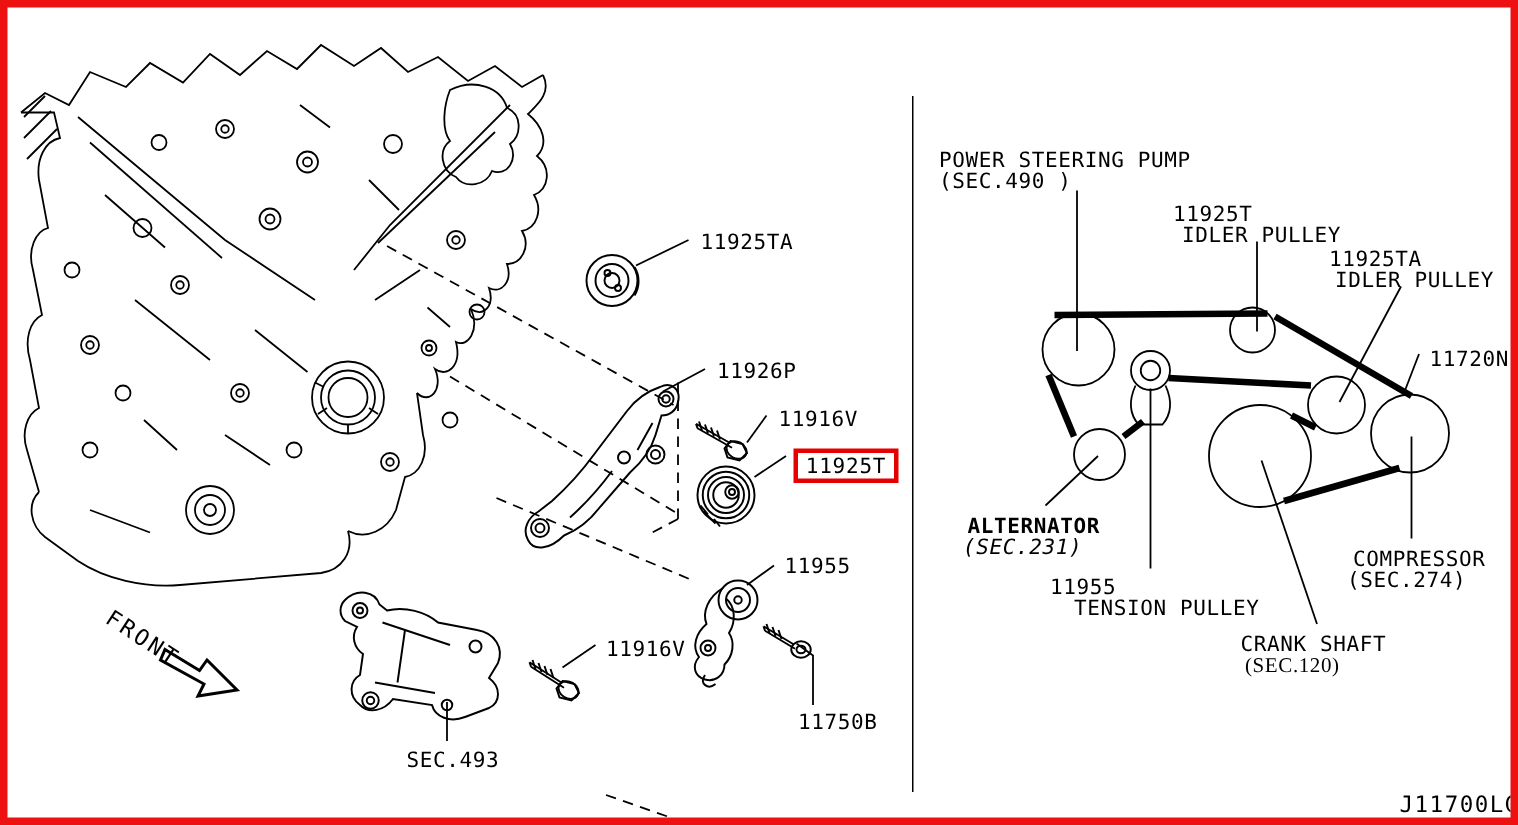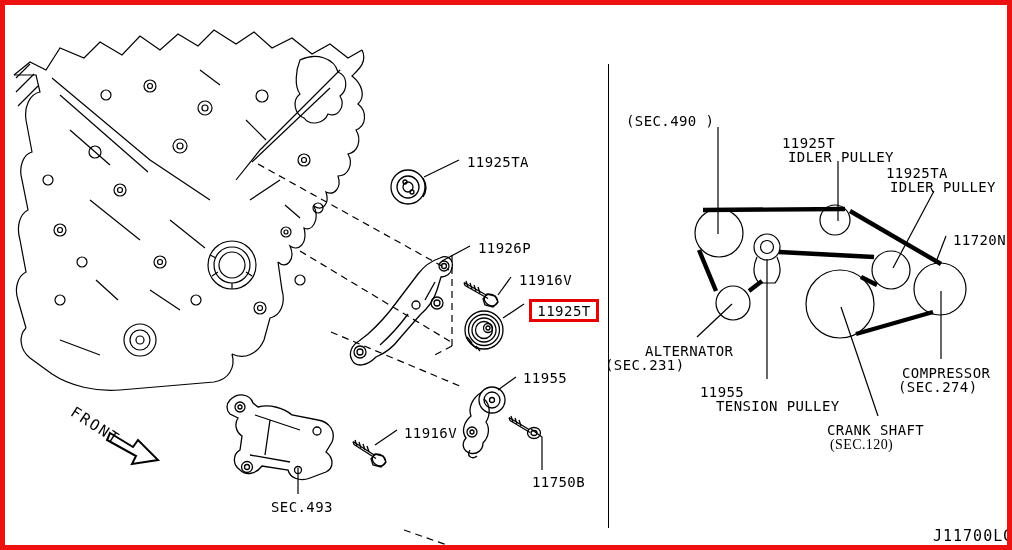--- a/index.html
+++ b/index.html
@@ -221,28 +221,29 @@
           <path d="M941,291 L941,359"></path>
         </g>
       </g>
 
       <path d="M110,433 L133,447 L138,440 L158,460 L132,464 L136,456 L107,440 Z" stroke-width="2" fill="#fff"></path>
     </g>
   </svg>
 
   <div class="divider" style="left:603px;top:59px;height:464px;"></div>
 
+  <div class="lbl txt" style="left:621px;top:95px;">POWER STEERING PUMP</div>
   <div class="lbl txt" style="left:621px;top:109px;text-align:center;">(SEC.490 )</div>
   <div class="lbl txt" style="left:777px;top:131px;">11925T</div>
   <div class="lbl txt" style="left:783px;top:145px;">IDLER PULLEY</div>
   <div class="lbl txt" style="left:881px;top:161px;">11925TA</div>
   <div class="lbl txt" style="left:885px;top:175px;">IDLER PULLEY</div>
   <div class="lbl txt" style="left:948px;top:228px;">11720N</div>
-  <div class="lbl txt" style="left:640px;top:339px;">ALTERNATOR</div>
-  <div class="lbl txt" style="left:600px;top:353px;">(SEC.231)</div>
+  <div class="lbl txt" style="left:640px;top:339px;font-weight:bold;">ALTERNATOR</div>
+  <div class="lbl txt" style="left:637px;top:353px;font-style:italic;">(SEC.231)</div>
   <div class="lbl txt" style="left:695px;top:380px;">11955</div>
   <div class="lbl txt" style="left:711px;top:394px;">TENSION PULLEY</div>
   <div class="lbl txt" style="left:822px;top:418px;">CRANK SHAFT</div>
   <div class="lbl txt" style="left:825px;top:432px;font-family:Liberation Serif, serif;">(SEC.120)</div>
   <div class="lbl txt" style="left:897px;top:361px;">COMPRESSOR</div>
   <div class="lbl txt" style="left:893px;top:375px;">(SEC.274)</div>
 
   <div class="lbl txt" style="left:462px;top:150px;">11925TA</div>
   <div class="lbl txt" style="left:473px;top:236px;">11926P</div>
   <div class="lbl txt" style="left:514px;top:268px;">11916V</div>

